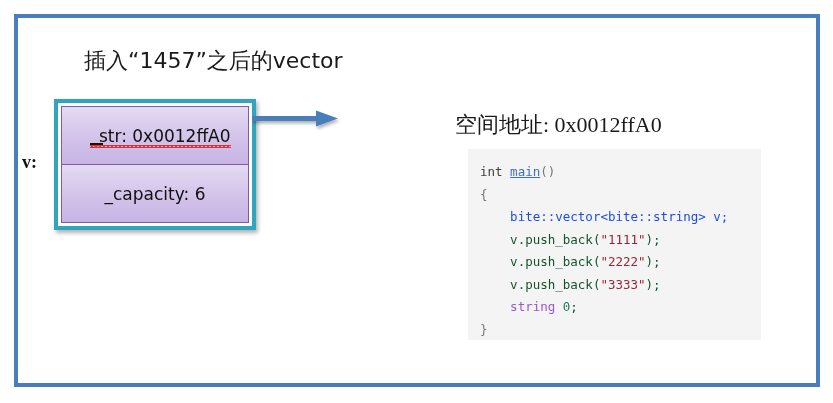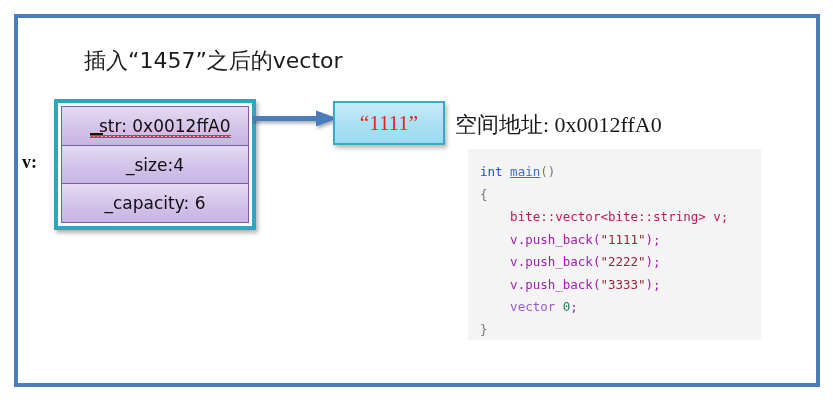--- a/index.html
+++ b/index.html
@@ -172,50 +172,47 @@
     background: #f4f4f4;
     box-sizing: border-box;
     padding: 12px 0 0 12px;
     font-family: "DejaVu Sans Mono", "Liberation Mono", monospace;
     font-size: 12.5px;
     line-height: 22.5px;
     color: #2b2b2b;
     overflow: hidden;
   }
   .code-line { white-space: pre; }
-  .tok-type    { color: #1d4ed8; }
+  .tok-type    { color: #404040; }
   .tok-fn      { color: #3b6fd4; text-decoration: underline; }
-  .tok-plain   { color: #a21caf; }
+  .tok-plain   { color: #14532d; }
   .tok-punct   { color: #777777; }
   .tok-string  { color: #9b2335; }
   .tok-kw      { color: #9b59c9; }
   .tok-num     { color: #1f7a5e; }
-  .tok-ns      { color: #be185d; }
+  .tok-ns      { color: #1d4ed8; }
 </style>
 </head>
 <body>
 
 <div id="slide">
 
   <div class="frame-edge frame-top"></div>
   <div class="frame-edge frame-bottom"></div>
   <div class="frame-edge frame-left"></div>
   <div class="frame-edge frame-right"></div>
 
   <div class="title">插入“1457”之后的vector</div>
 
   <div class="v-label">v:</div>
 
   <div class="vec-outer">
     <div class="vec-inner">
       <div class="vec-cell">
         <span class="squiggle underbar">_str: 0x0012ffA0</span>
-      </div>
-      <div class="vec-cell">
-        <span>_size:4</span>
       </div>
       <div class="vec-cell">
         <span>_capacity: 6</span>
       </div>
     </div>
   </div>
 
   <div class="arrow-wrap">
     <svg width="92" height="26" viewBox="0 0 92 26" xmlns="http://www.w3.org/2000/svg">
       <defs>
@@ -223,32 +220,29 @@
           <feDropShadow dx="1.5" dy="2.5" stdDeviation="1.4" flood-color="#000000" flood-opacity="0.30"></feDropShadow>
         </filter>
       </defs>
       <g filter="url(#arrShadow)">
         <rect x="0" y="8" width="68" height="5" fill="#4a7ebb"></rect>
         <polygon points="64,2.5 86,10.5 64,18.5" fill="#4a7ebb"></polygon>
       </g>
     </svg>
   </div>
 
-  <div class="val-box">
-    <span>“1111”</span>
-  </div>
 
   <div class="addr-caption">空间地址: 0x0012ffA0</div>
 
   <div class="code-box">
     <div id="code-lines">
         <div class="code-line"><span class="tok-type">int</span><span class="tok-plain"> </span><span class="tok-fn">main</span><span class="tok-punct">()</span></div>
         <div class="code-line"><span class="tok-punct">{</span></div>
         <div class="code-line"><span class="tok-plain">    </span><span class="tok-ns">bite::vector&lt;bite::string&gt; v;</span></div>
         <div class="code-line"><span class="tok-plain">    </span><span class="tok-plain">v.push_back(</span><span class="tok-string">"1111"</span><span class="tok-plain">);</span></div>
         <div class="code-line"><span class="tok-plain">    </span><span class="tok-plain">v.push_back(</span><span class="tok-string">"2222"</span><span class="tok-plain">);</span></div>
         <div class="code-line"><span class="tok-plain">    </span><span class="tok-plain">v.push_back(</span><span class="tok-string">"3333"</span><span class="tok-plain">);</span></div>
-        <div class="code-line"><span class="tok-plain">    </span><span class="tok-kw">vector</span><span class="tok-plain"> </span><span class="tok-num">0</span><span class="tok-plain">;</span></div>
+        <div class="code-line"><span class="tok-plain">    </span><span class="tok-kw">string</span><span class="tok-plain"> </span><span class="tok-num">0</span><span class="tok-plain">;</span></div>
         <div class="code-line"><span class="tok-punct">}</span></div>
       </div>
   </div>
 
 </div>
 
 </body></html>

